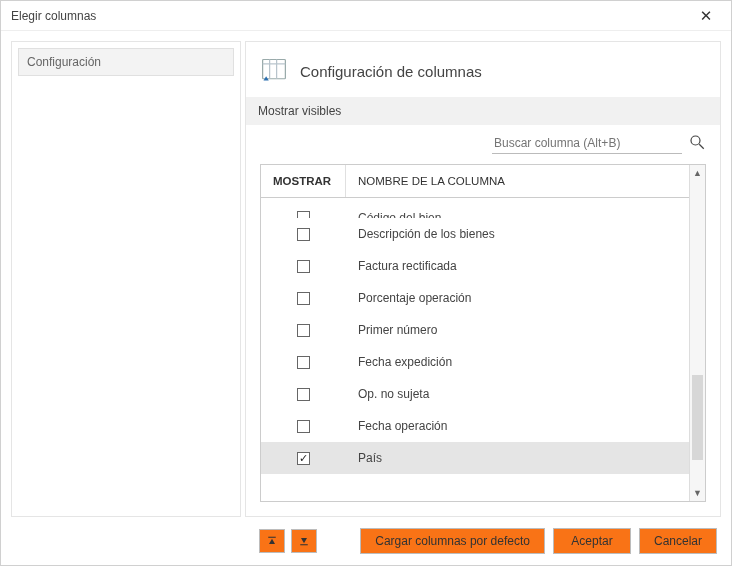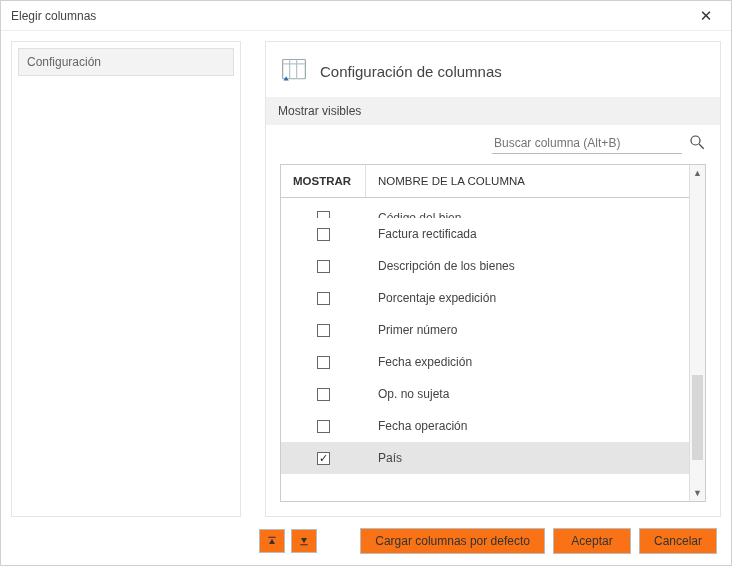--- a/index.html
+++ b/index.html
@@ -1,21 +1,21 @@
 <!DOCTYPE html>
 <html><head>
 <meta charset="utf-8">
 <style>
   * { box-sizing: border-box; font-family: "Segoe UI", Tahoma, sans-serif; }
   body { margin: 0; background: #fff; font-size: 12px; color: #333; }
   .window { width: 732px; height: 566px; border: 1px solid #d0d0d0; display: flex; flex-direction: column; }
   .titlebar { height: 30px; display: flex; align-items: center; padding: 0 10px; border-bottom: 1px solid #eee; }
   .titlebar .title { flex: 1; font-size: 12px; color: #444; }
   .titlebar .close { width: 30px; text-align: center; font-size: 15px; color: #333; cursor: default; }
-  .body { flex: 1; display: flex; padding: 10px; gap: 24px; min-height: 0; }
+  .body { flex: 1; display: flex; padding: 10px; gap: 4px; min-height: 0; }
   .left-pane { width: 230px; border: 1px solid #e5e5e5; background: #fff; }
   .left-pane .cat { background: #f3f3f3; border: 1px solid #e0e0e0; margin: 6px; padding: 6px 8px; color: #666; cursor: default; }
   .right-pane { flex: 1; border: 1px solid #e5e5e5; background: #fff; display: flex; flex-direction: column; min-height: 0; }
   .header-row { display: flex; align-items: center; padding: 14px 14px 10px 14px; gap: 12px; }
   .header-row .icon svg { width: 28px; height: 28px; }
   .header-row .htitle { font-size: 15px; color: #444; }
   .visible-bar { background: #f1f1f1; padding: 7px 12px; color: #444; }
   .search-row { display: flex; justify-content: flex-end; align-items: flex-start; padding: 8px 14px 6px 14px; gap: 6px; }
   .search-input { width: 190px; border: none; border-bottom: 1px solid #bbb; font-size: 12px; padding: 3px 2px; color: #888; outline: none; background: transparent; }
   .search-icon svg { width: 18px; height: 18px; }
@@ -89,33 +89,33 @@
               <div class="row" style="height: 20px; align-items: flex-end; overflow: hidden;">
                 <div class="cell show">
                   <span class="cb" style="transform: translateY(6px);"></span>
                 </div>
                 <div class="cell name" style="transform: translateY(7px);">Código del bien</div>
               </div>
               <div class="row">
                 <div class="cell show">
                   <span class="cb"></span>
                 </div>
+                <div class="cell name">Descripción de los bienes</div>
+              </div>
+              <div class="row">
+                <div class="cell show">
+                  <span class="cb"></span>
+                </div>
                 <div class="cell name">Factura rectificada</div>
               </div>
               <div class="row">
                 <div class="cell show">
                   <span class="cb"></span>
                 </div>
-                <div class="cell name">Descripción de los bienes</div>
-              </div>
-              <div class="row">
-                <div class="cell show">
-                  <span class="cb"></span>
-                </div>
-                <div class="cell name">Porcentaje expedición</div>
+                <div class="cell name">Porcentaje operación</div>
               </div>
               <div class="row">
                 <div class="cell show">
                   <span class="cb"></span>
                 </div>
                 <div class="cell name">Primer número</div>
               </div>
               <div class="row">
                 <div class="cell show">
                   <span class="cb"></span>

